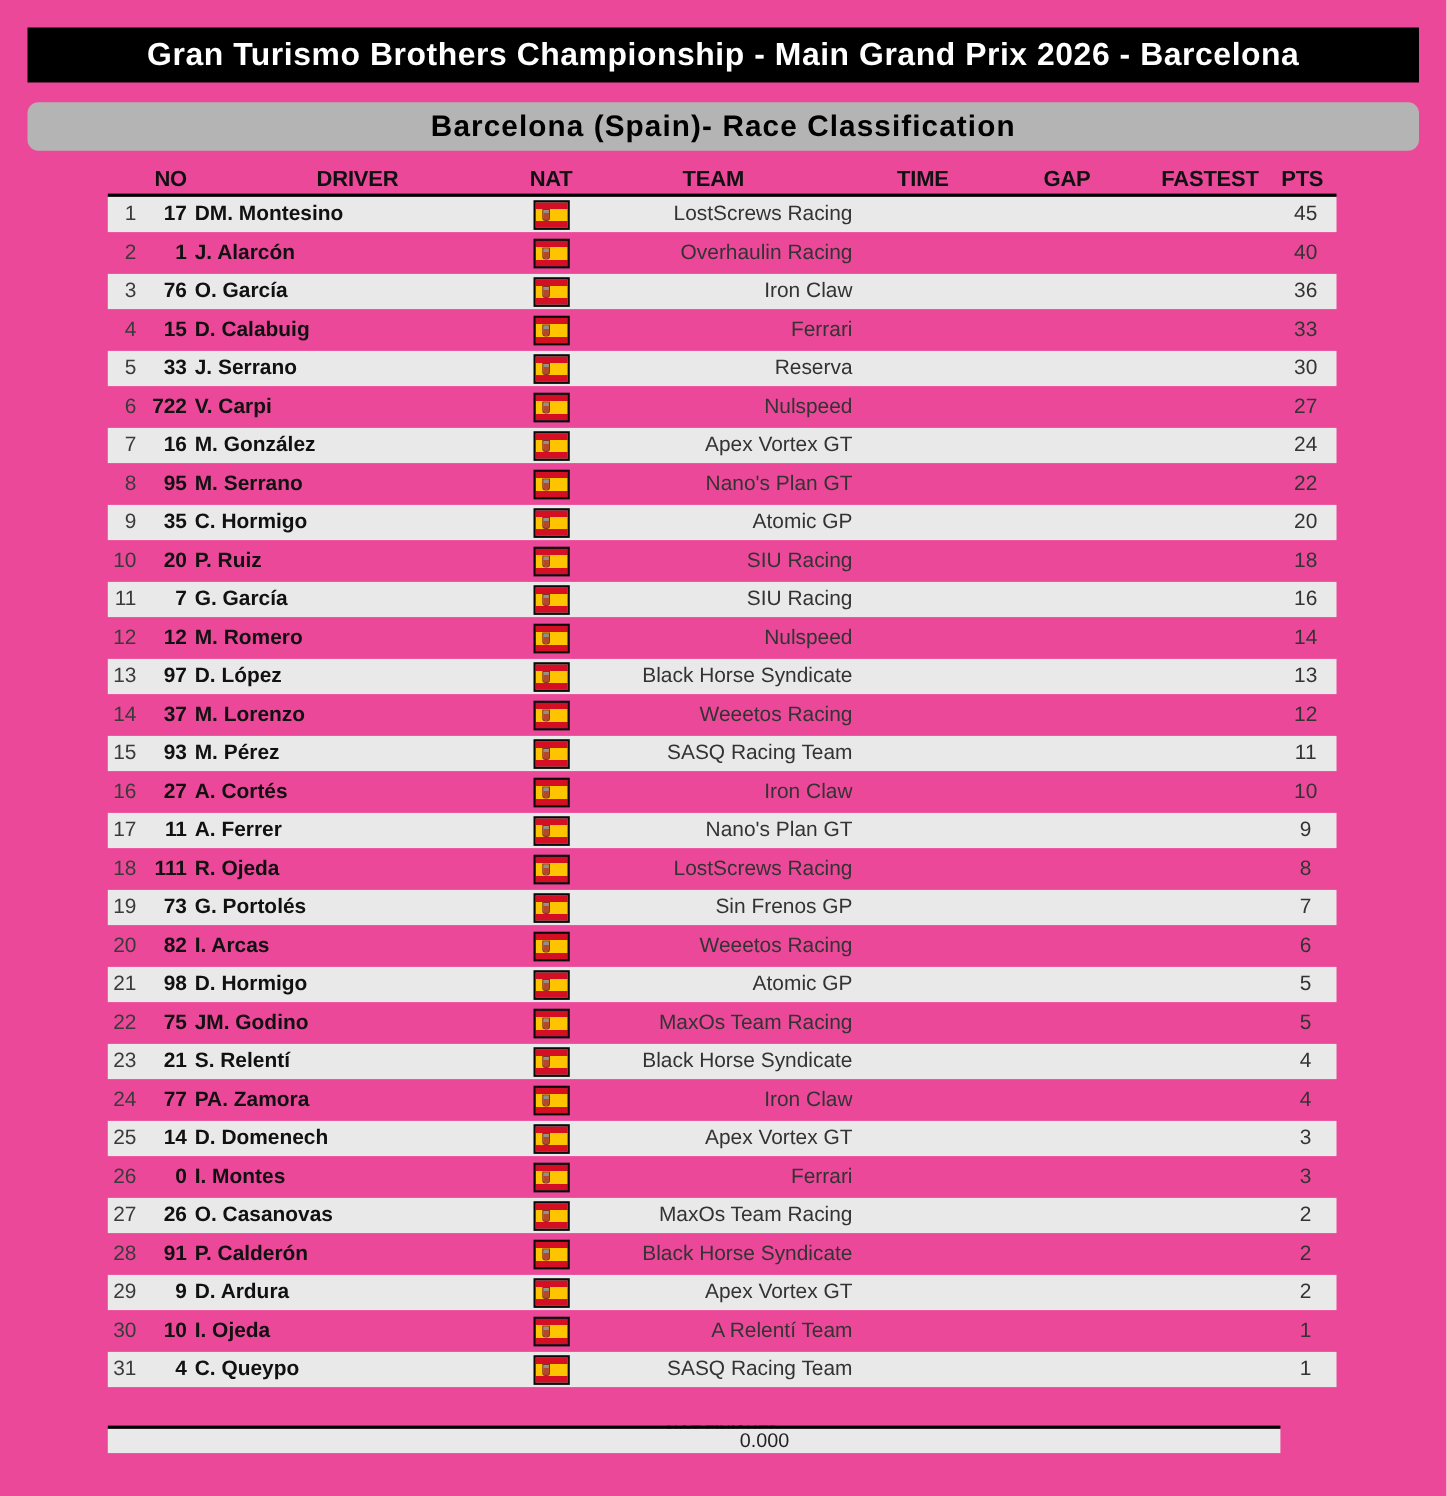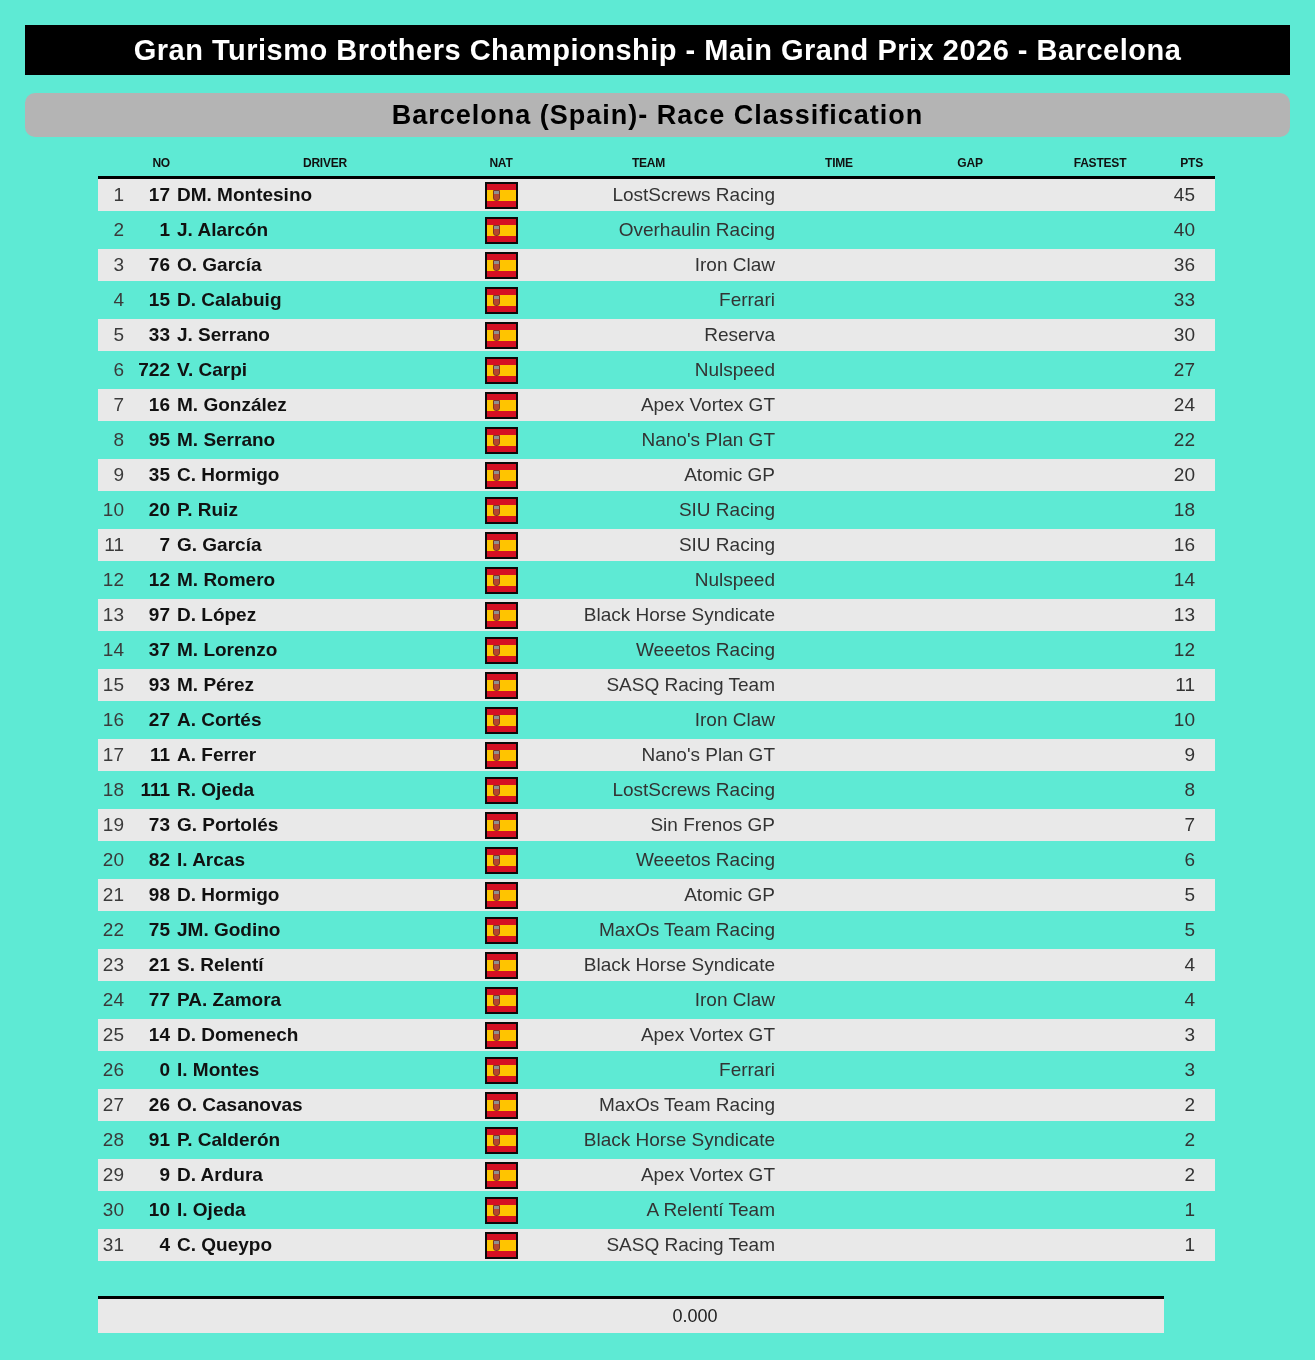--- a/index.html
+++ b/index.html
@@ -1,17 +1,17 @@
 <!DOCTYPE html>
 <html><head>
 <meta charset="utf-8">
 <style>
   html,body { margin:0; padding:0; background:#ffffff; }
   .sheet {
-    position:relative; width:1315px; height:1360px; background:#5eead4;
+    position:relative; width:1315px; height:1360px; background:#ec4899;
     font-family:"Liberation Sans", sans-serif; color:#111;
     overflow:hidden;
   }
   .title-bar {
     position:absolute; left:25px; top:25px; width:1265px; height:50px;
     background:#000000; color:#ffffff;
     display:flex; align-items:center; justify-content:center;
     font-weight:bold; font-size:29px; letter-spacing:0.5px; white-space:nowrap;
   }
   .sub-bar {
@@ -19,54 +19,54 @@
     background:#b4b4b4; color:#000000;
     display:flex; align-items:center; justify-content:center;
     font-weight:bold; font-size:27px; letter-spacing:1px; white-space:nowrap;border-radius:10px;
   }
   .rtable { position:absolute; left:98px; top:150px; width:1117px; }
   .thead, .trow {
     display:grid;
     grid-template-columns:26px 46px 310px 42px 253px 128px 134px 126px 52px;
     align-items:center;
   }
-  .thead { height:26px; font-weight:bold; font-size:12px; letter-spacing:-0.2px; }
+  .thead { height:26px; font-weight:bold; font-size:20px; letter-spacing:-0.2px; }
   .h-no   { text-align:right; }
   .h-driver,.h-nat,.h-team,.h-time,.h-gap,.h-fastest { text-align:center; }
   .h-pts  { text-align:right; padding-right:12px; }
   .head-rule { height:3px; background:#000000; }
   .tbody { margin-top:0; }
   .trow { height:32px; margin-bottom:3px; font-size:19px; }
   .trow.odd { background:#e9e9e9; }
   .c-pos  { text-align:right; color:#3a3a3a; }
   .c-no   { text-align:right; font-weight:bold; color:#111; }
   .c-driver { padding-left:7px; font-weight:bold; color:#111; white-space:nowrap; overflow:hidden; }
   .c-nat  { display:flex; justify-content:center; align-items:center; }
   .c-team { padding-left:5px; color:#333; white-space:nowrap; overflow:hidden;text-align:right; }
   .c-time,.c-gap,.c-fastest { text-align:center; color:#333; }
-  .c-pts  { text-align:right; padding-right:20px; color:#333; }
+  .c-pts  { text-align:center; padding-right:4px; color:#333; }
   .flag {
     position:relative; width:29px; height:23px; border:2px solid #0a0a0a;
     background:linear-gradient(to bottom,#d50f23 0 25%,#ffc400 25% 75%,#d50f23 75% 100%);
     display:inline-block;
   }
   .emblem {
     position:absolute; left:6px; top:6px; width:7px; height:11px;
     background:linear-gradient(to bottom,#8f8f8f 0 30%,#b5472f 30% 100%);
     border:1px solid #7a3526; border-radius:0 0 3px 3px; box-sizing:border-box;
     display:inline-block;
   }
   .footer-labels {
     position:absolute; left:0; top:1261px; width:1315px;
     text-align:center; font-weight:bold; font-size:15px; line-height:18px;
     letter-spacing:-0.2px; color:#000;margin-top:32px;
   }
   .fl-rule { position:absolute; left:98px; top:1296px; width:1066px; height:3px; background:#000000; }
   .fl-bar  {
-    position:absolute; left:98px; top:1299px; width:1066px; height:34px;
+    position:absolute; left:98px; top:1299px; width:1066px; height:22px;
     background:#e9e9e9; font-size:18px; color:#222;
   }
   .fl-bar span { position:absolute; top:50%; left:calc(50% + 64px); transform:translate(-50%,-50%); }
 </style>
 </head>
 <body>
 
 <div class="sheet">
 
   <div class="title-bar">

